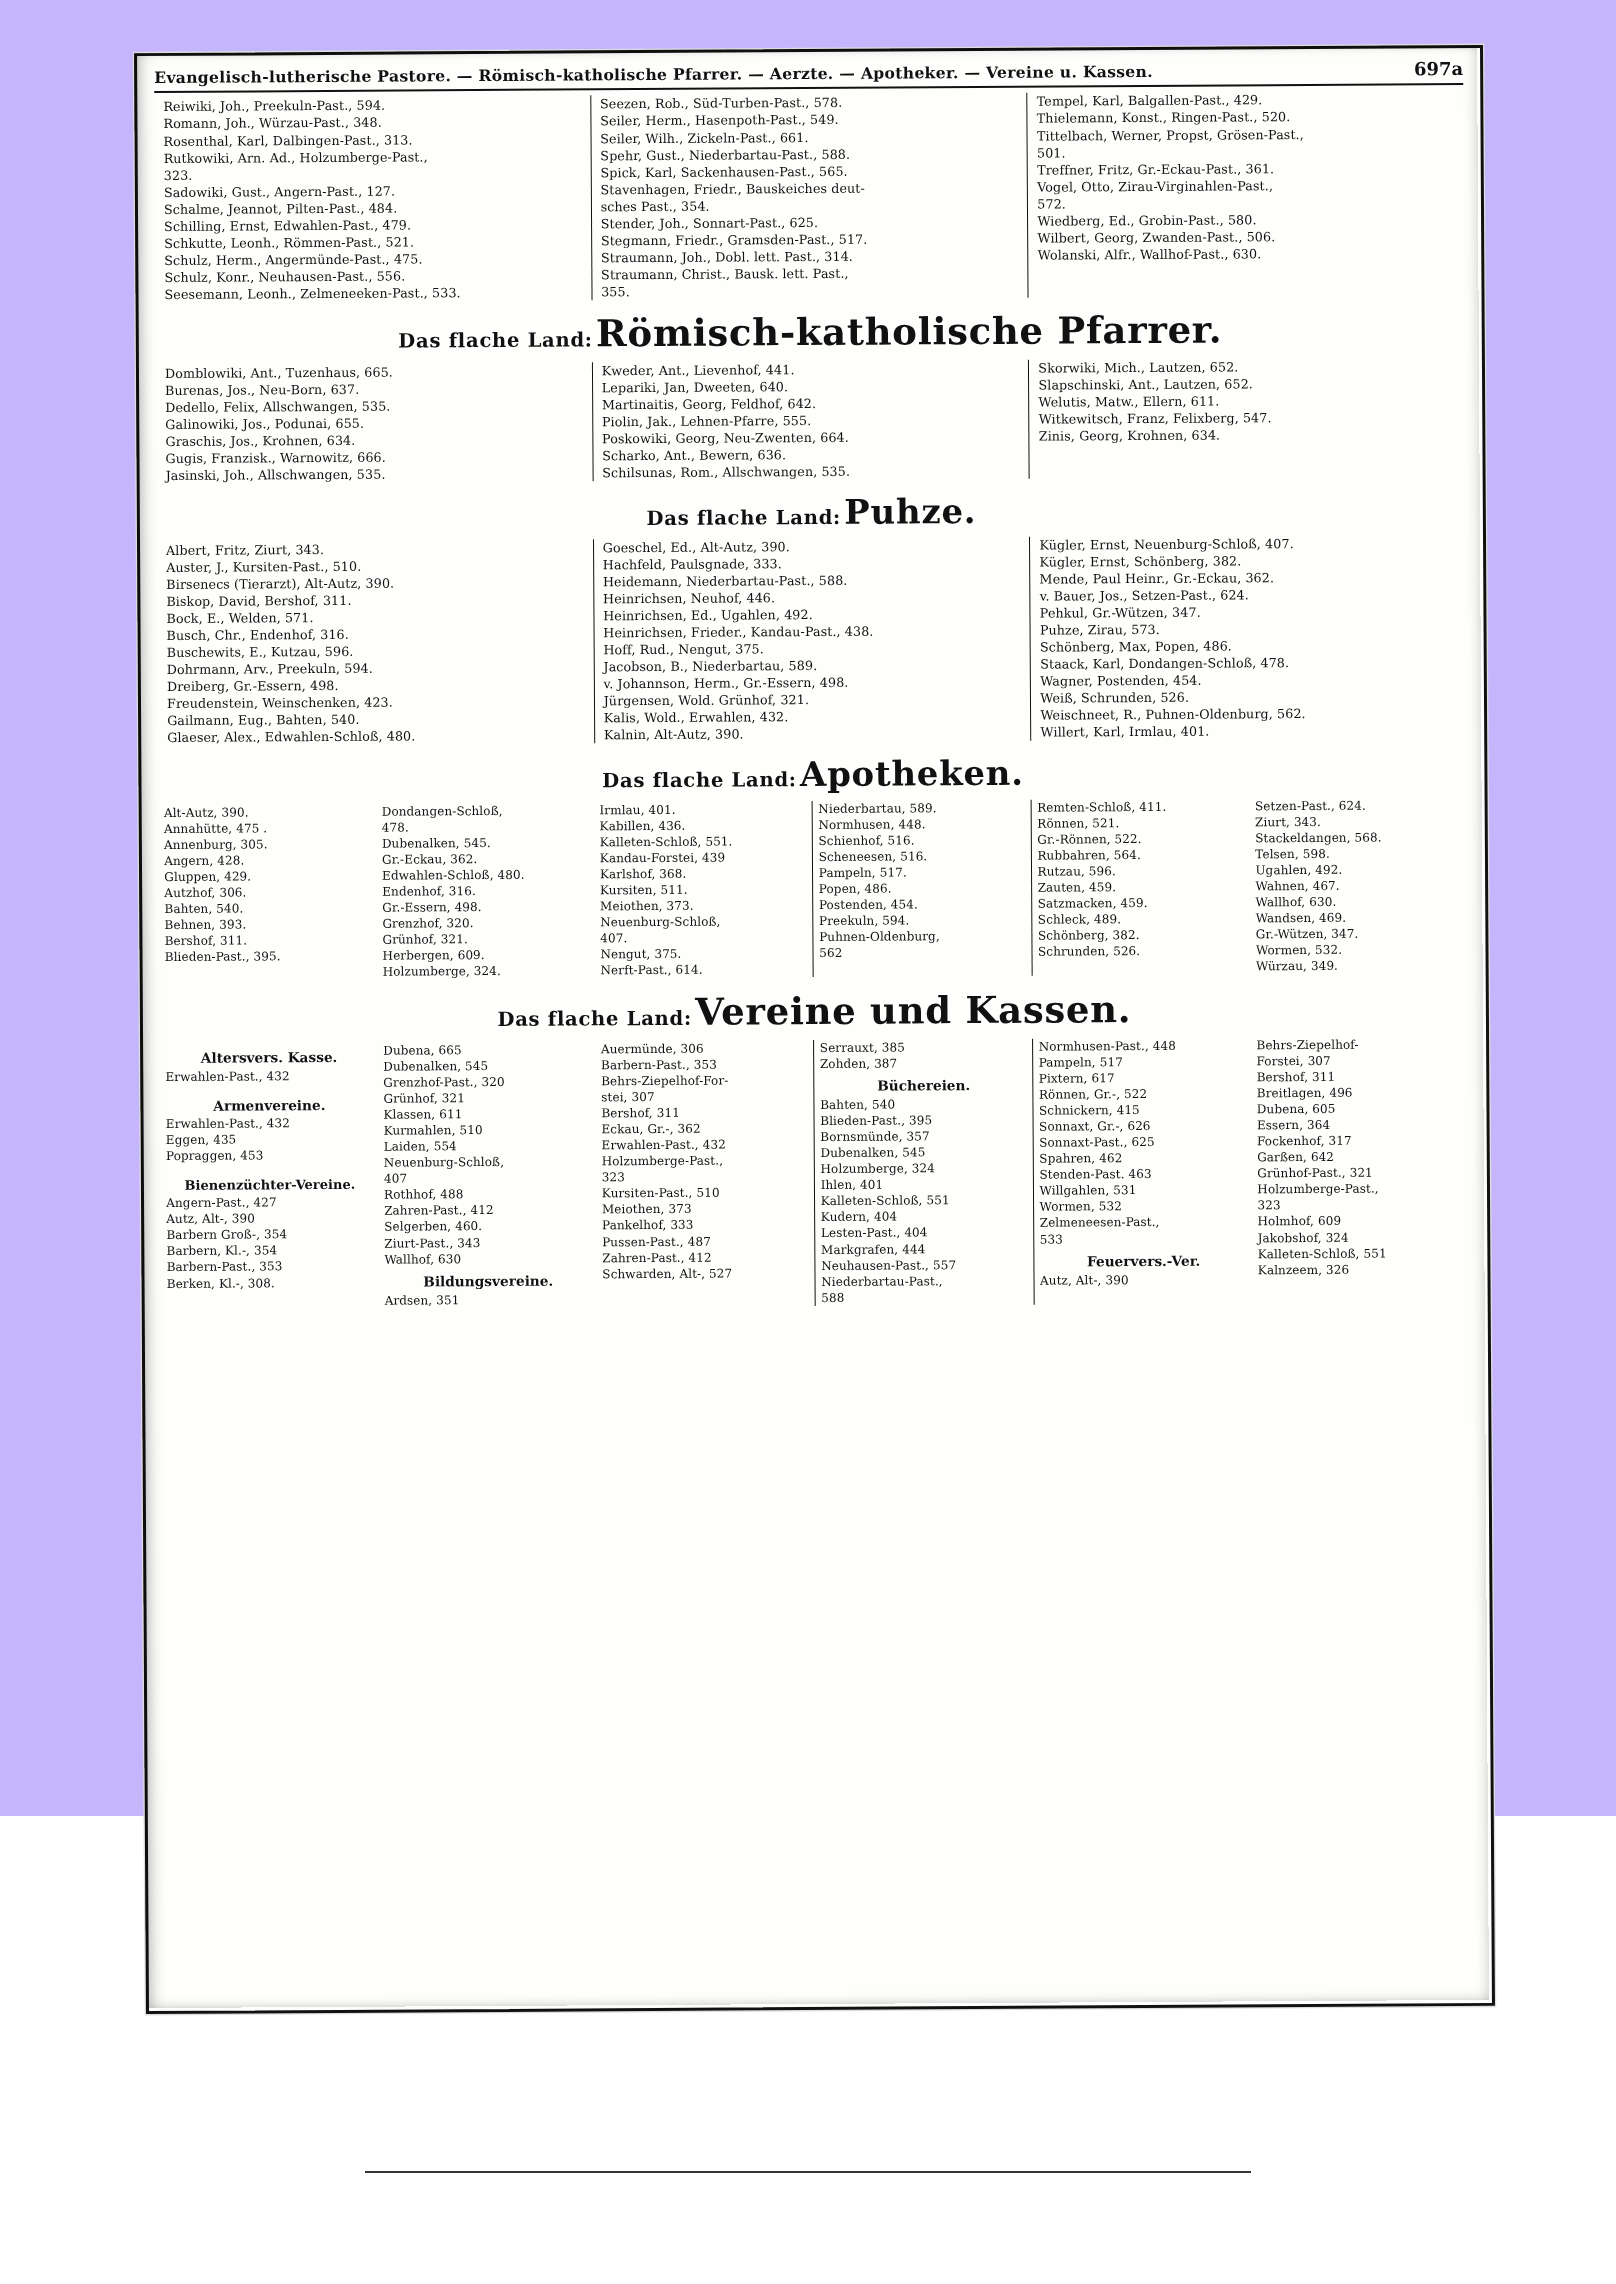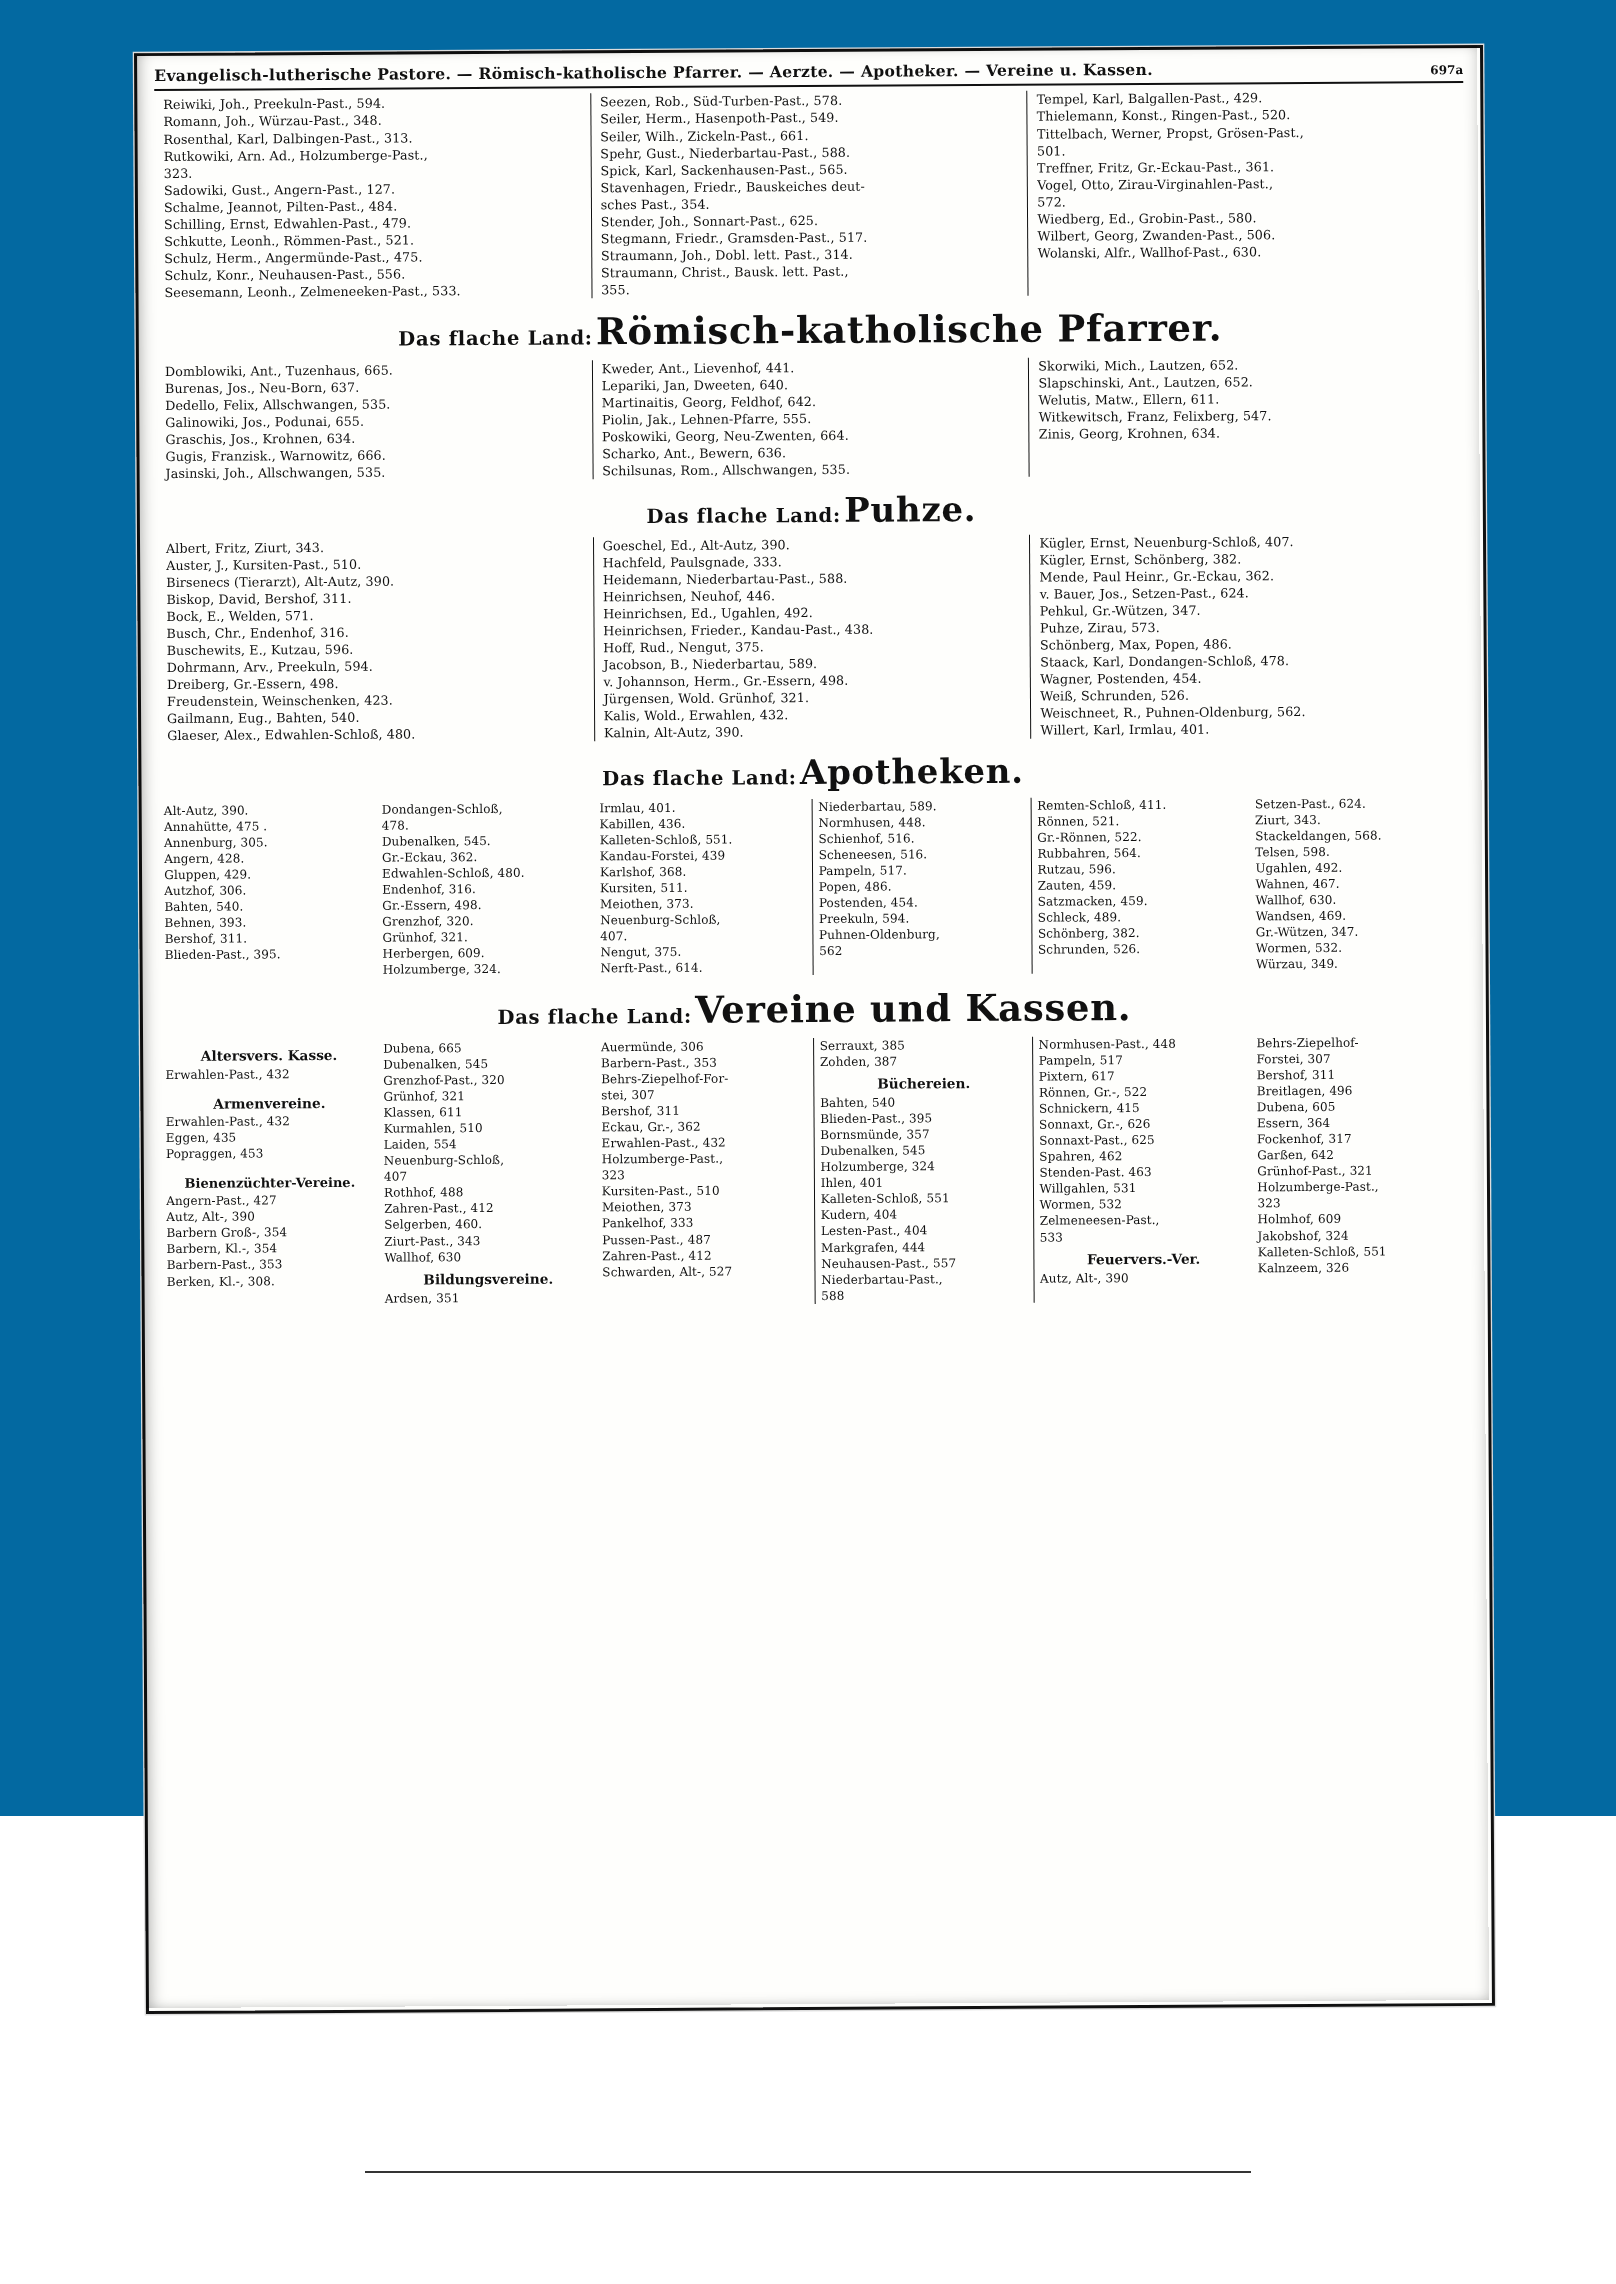--- a/index.html
+++ b/index.html
@@ -11,21 +11,21 @@
     width: 1617px;
     height: 2284px;
     font-family: "DejaVu Serif", serif;
     color: #111;
     overflow: hidden;
   }
   .page {
     position: relative;
     width: 1617px;
     height: 1816px;
-    background: #0369a1;
+    background: #c4b5fd;
   }
   
   .scan {
     position: absolute;
     left: 140px;
     top: 49px;
     width: 1343px;
     height: 1955px;
     background: #fefefc;
     border: 3.3px solid #111;
@@ -48,21 +48,21 @@
     border-bottom: 2px solid #111;
     padding-bottom: 3.9px;
     margin-bottom: 5.2px;
   }
   .running-head .rh-title {
     font-weight: bold;
     font-size: 15.6px;
     letter-spacing: 0.3px;
   }
   .running-head .rh-page {
-    font-size: 12px;
+    font-size: 18px;
     font-weight: bold;
   }
   .cols3 {
     display: flex;
     gap: 0;
   }
   .col {
     flex: 1;
     padding: 0 9px;
     box-sizing: border-box;

